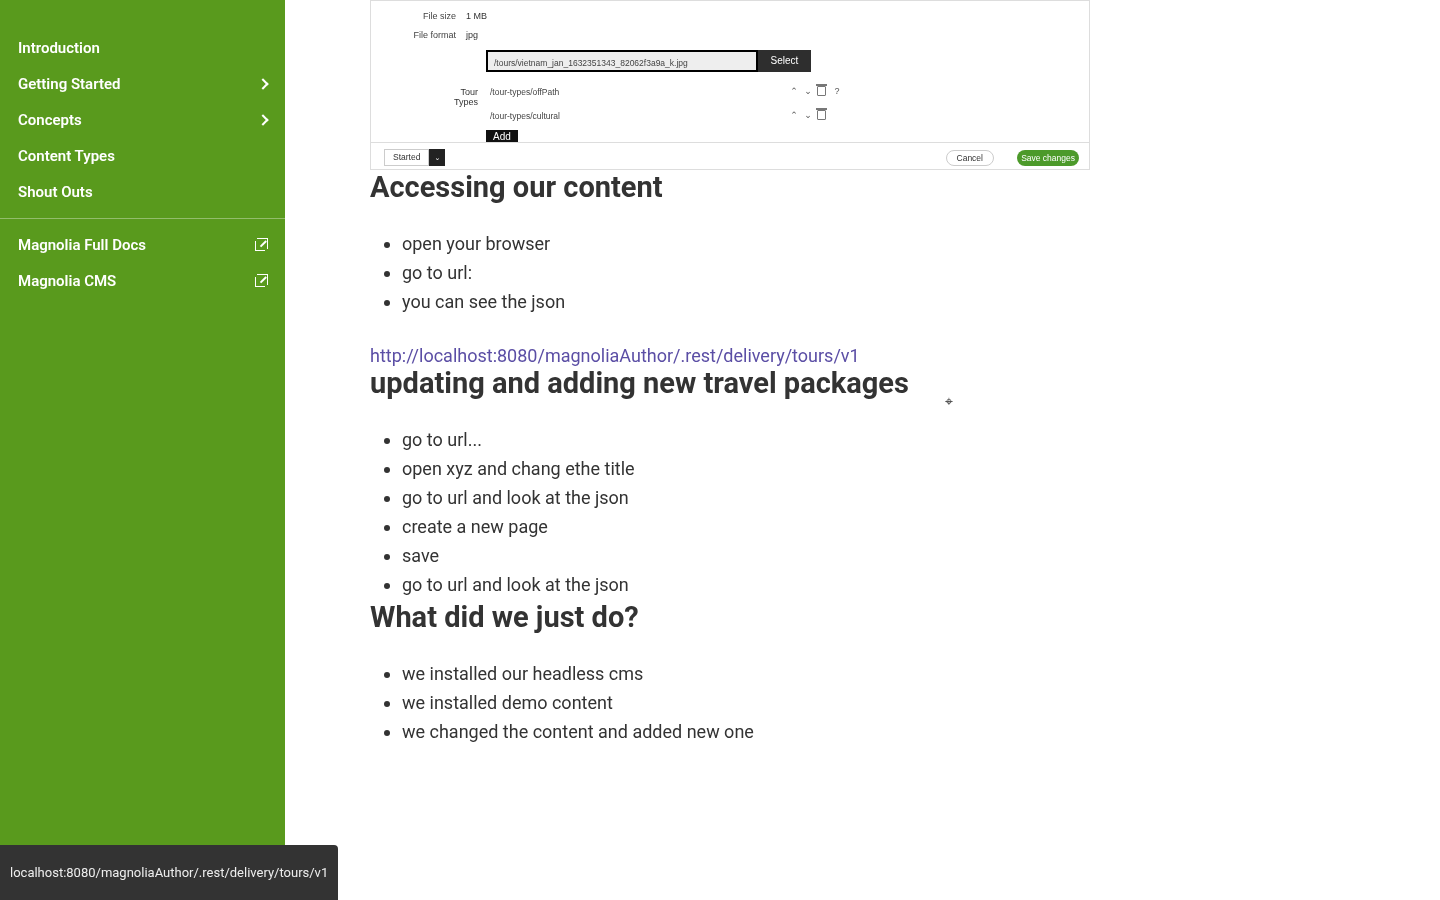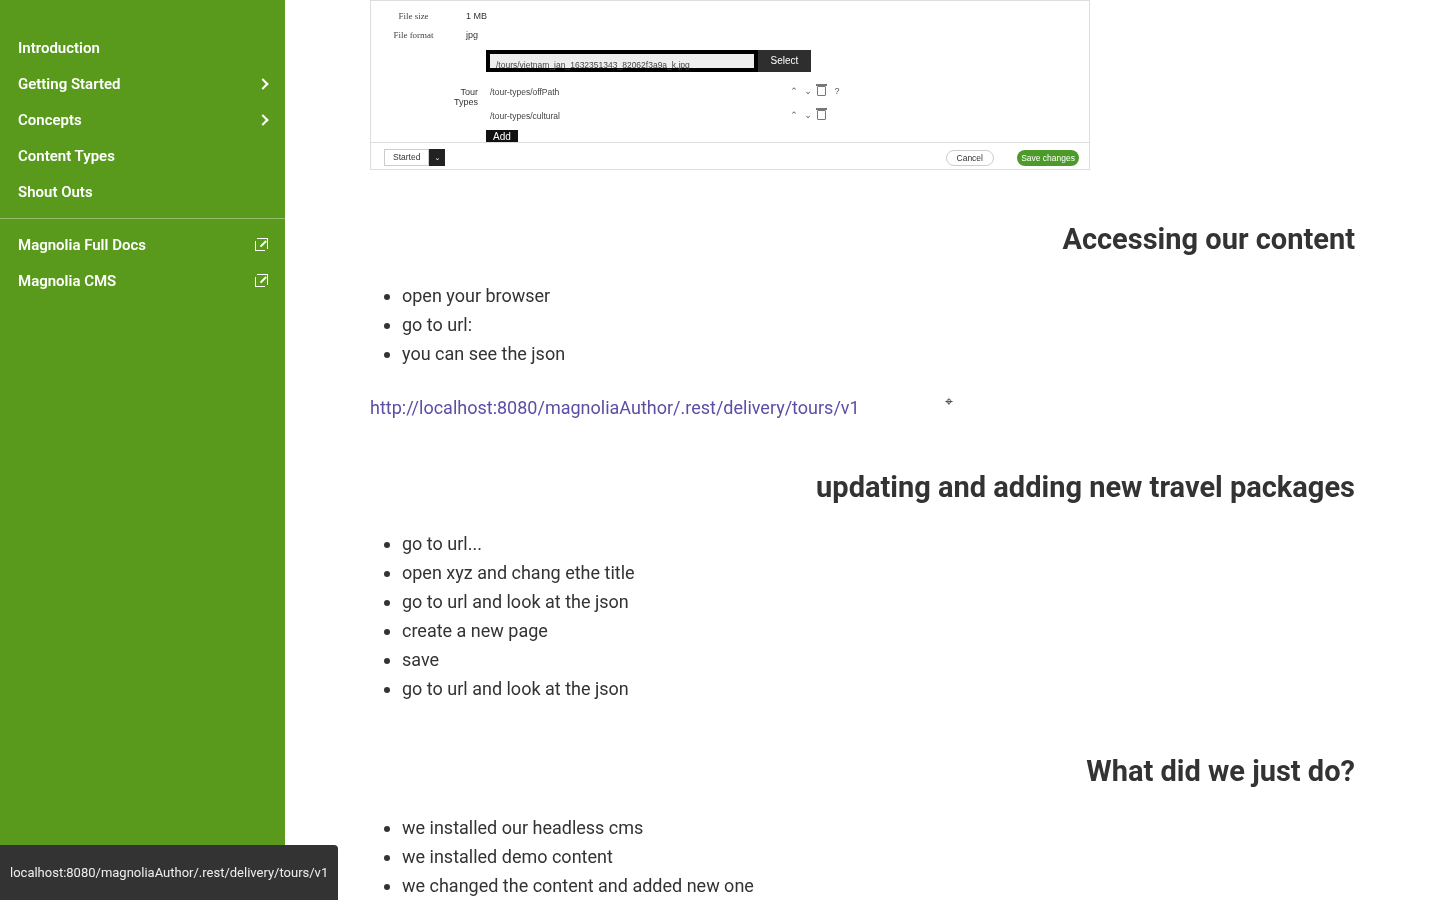--- a/index.html
+++ b/index.html
@@ -107,34 +107,33 @@
   font-size: 9px;
   color: #333;
   font-family: Arial, sans-serif;
 }
 .meta-row {
   position: absolute;
   display: flex;
 }
 .meta-label {
   width: 95px;
-  text-align: center;
+  text-align: right;
   padding-right: 10px;
   color: #444;
-  font-family: Liberation Serif, serif;
 }
 .meta-val { color: #333; }
 .path-input {
   position: absolute;
   left: 115px;
   top: 49px;
   width: 272px;
   height: 22px;
   background: #eee;
-  border: 4px solid #000000;
+  border: 2px solid #000000;
   line-height: 22px;
   padding: 0 6px;
   color: #444;
   font-size: 8.5px;
 }
 .select-another {
   position: absolute;
   left: 387px;
   top: 49px;
   width: 53px;
@@ -258,23 +257,21 @@
   font-size:8.5px;
   background:#4c9a2a;
   color:#fff;
 }
 
 
 h2 {
   font-size: 29px;
   font-weight: 700;
   color: #333;
-  margin-top: 52px;
   margin-bottom: 26px;
-  text-align: right;
 }
 .article ul {
   margin-left: 32px;
 }
 .article li {
   font-size: 18px;
   color: #333;
   line-height: 1.5;
   margin-bottom: 2px;
 }

